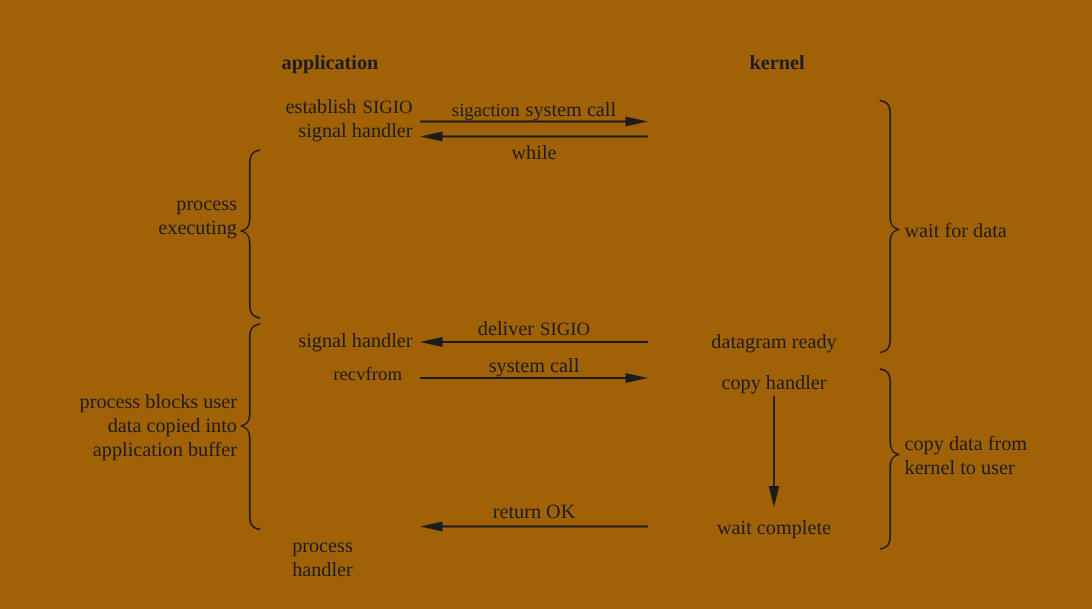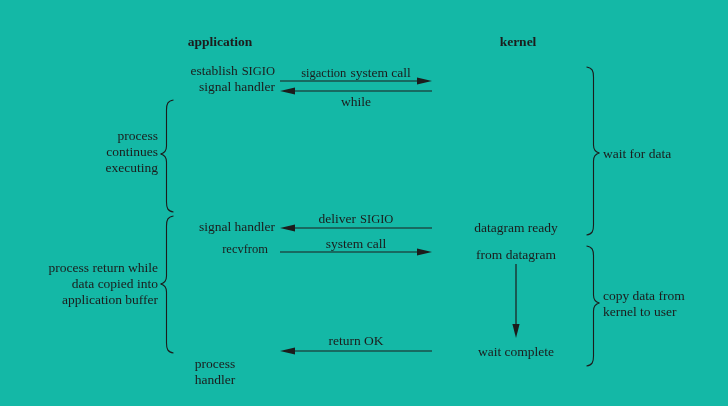--- a/index.html
+++ b/index.html
@@ -1,17 +1,17 @@
 <!DOCTYPE html>
 <html><head>
 <meta charset="utf-8">
 <style>
   html,body{margin:0;padding:0;background:#fff;}
   .canvas{
-    position:relative;width:728px;height:406px;background:#14b8a6;
+    position:relative;width:728px;height:406px;background:#a16207;
     font-family:"Liberation Serif","DejaVu Serif",serif;
     font-size:13.5px;color:#1c1c1c;overflow:hidden;
   }
   .layer{position:absolute;left:0;top:0;width:728px;height:406px;}
   .t{position:absolute;line-height:16px;white-space:nowrap;}
   .hdr{font-weight:bold;}
   .ra{text-align:right;}
   .ctr{text-align:center;}
   .mono{font-family:Liberation Serif, serif;font-size:12.5px;}
   .ml{margin-left:4px;}
@@ -79,43 +79,42 @@
   <div class="t ra" style="left:115px;top:219px;width:160px;">signal handler</div>
   <div class="t ra mono" style="left:115px;top:241px;width:153px;">recvfrom</div>
 
   <div class="t ctr block" style="left:165px;top:356px;width:100px;">
     <div>process</div>
     <div>handler</div>
   </div>
 
   <div class="t ra block" style="left:18px;top:128px;width:140px;">
     <div>process</div>
-    <div>continues</div>
     <div>executing</div>
   </div>
   <div class="t ra block" style="left:18px;top:260px;width:140px;">
-    <div>process return while</div>
+    <div>process blocks user</div>
     <div>data copied into</div>
     <div>application buffer</div>
   </div>
 
   <div class="t ctr" style="left:276px;top:65px;width:160px;">
     <span class="mono">sigaction</span><span class="ml">system call</span>
   </div>
   <div class="t ctr" style="left:276px;top:94px;width:160px;">while</div>
 
   <div class="t ctr" style="left:276px;top:211px;width:160px;">
     <span>deliver</span><span class="mono ml">SIGIO</span>
   </div>
   <div class="t ctr" style="left:276px;top:236px;width:160px;">system call</div>
 
   <div class="t ctr" style="left:276px;top:333px;width:160px;">return OK</div>
 
   <div class="t ctr" style="left:446px;top:220px;width:140px;">datagram ready</div>
-  <div class="t ctr" style="left:446px;top:247px;width:140px;">from datagram</div>
+  <div class="t ctr" style="left:446px;top:247px;width:140px;">copy handler</div>
   <div class="t ctr" style="left:446px;top:344px;width:140px;">wait complete</div>
 
   <div class="t" style="left:603px;top:146px;">wait for data</div>
   <div class="t block" style="left:603px;top:288px;">
     <div>copy data from</div>
     <div>kernel to user</div>
   </div>
 
 </div>
 

